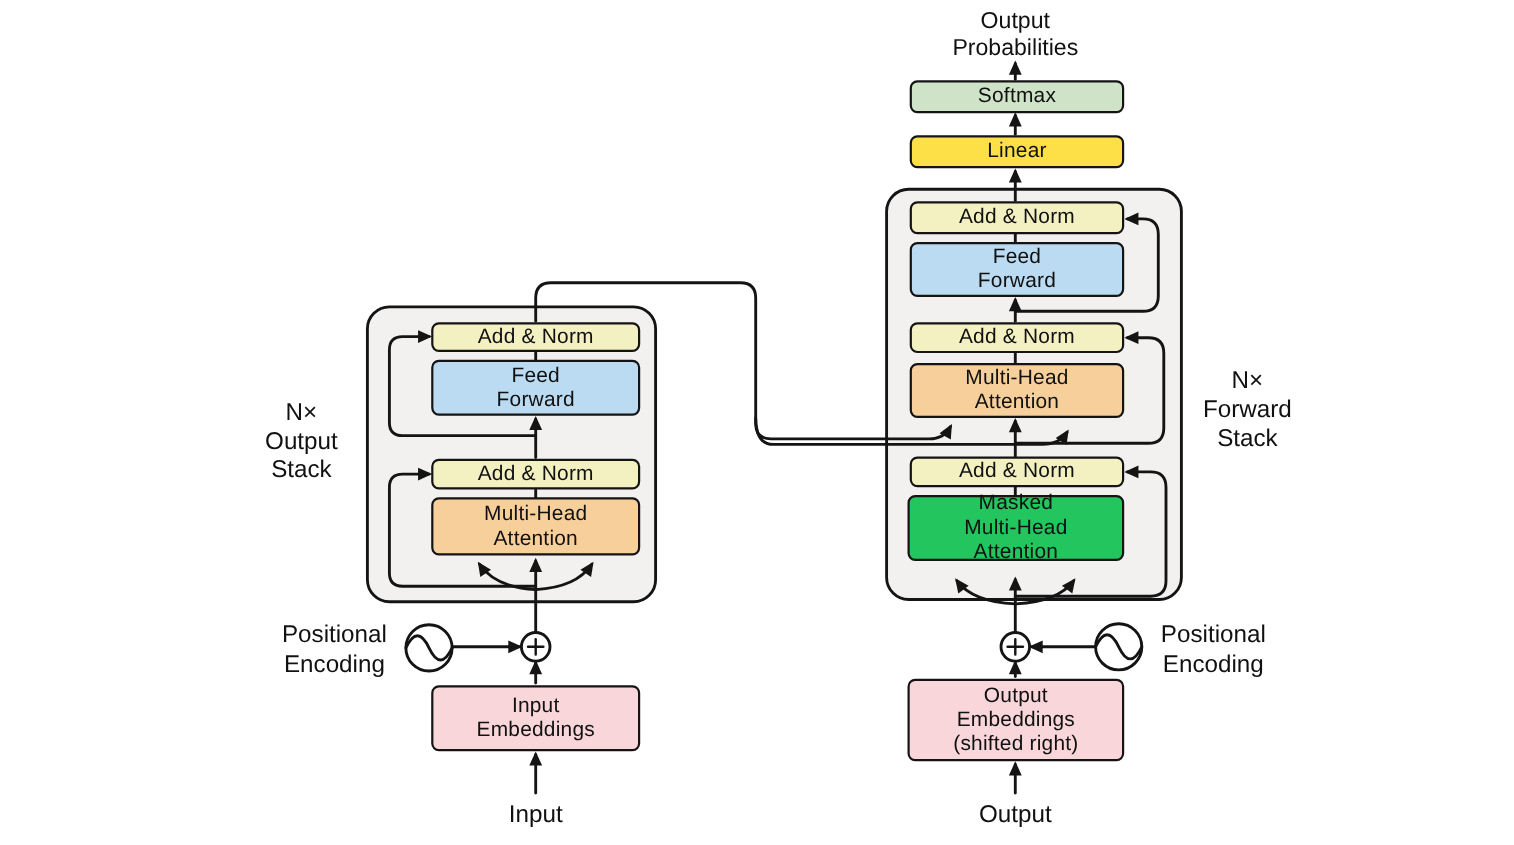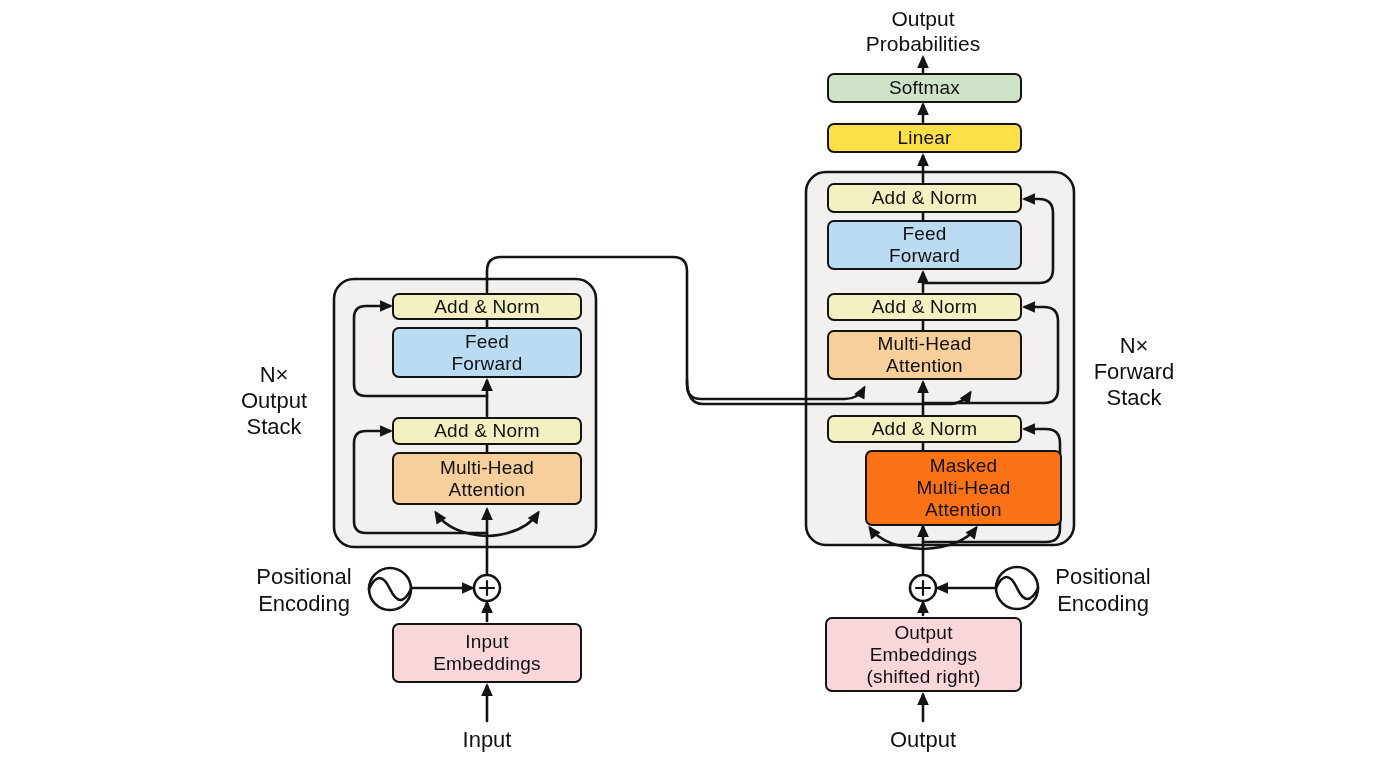--- a/index.html
+++ b/index.html
@@ -111,21 +111,21 @@
   <div class="box" style="left: 827px; top: 293px; width: 195px; height: 28px; background: rgb(243, 240, 193);">
     <div>Add &amp; Norm</div>
   </div>
   <div class="box" style="left: 827px; top: 330px; width: 195px; height: 50px; background: rgb(246, 207, 155);">
     <div>Multi-Head</div>
     <div>Attention</div>
   </div>
   <div class="box" style="left: 827px; top: 415px; width: 195px; height: 28px; background: rgb(243, 240, 193);">
     <div>Add &amp; Norm</div>
   </div>
-  <div class="box" style="left: 825px; top: 450px; width: 197px; height: 76px; background: #f97316; margin-left: 40px;">
+  <div class="box" style="left: 825px; top: 450px; width: 197px; height: 60px; background: #22c55e;">
     <div>Masked</div>
     <div>Multi-Head</div>
     <div>Attention</div>
   </div>
   <div class="box" style="left: 825px; top: 617px; width: 197px; height: 75px; background: rgb(248, 214, 217);">
     <div>Output</div>
     <div>Embeddings</div>
     <div>(shifted right)</div>
   </div>
 

